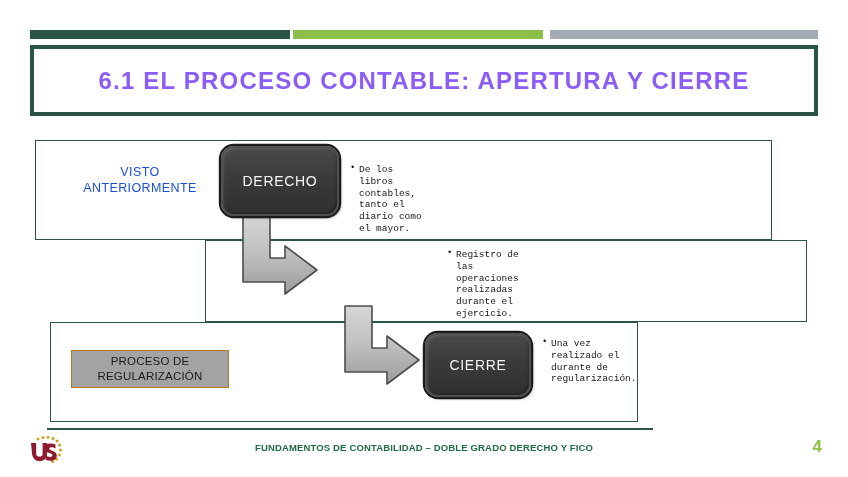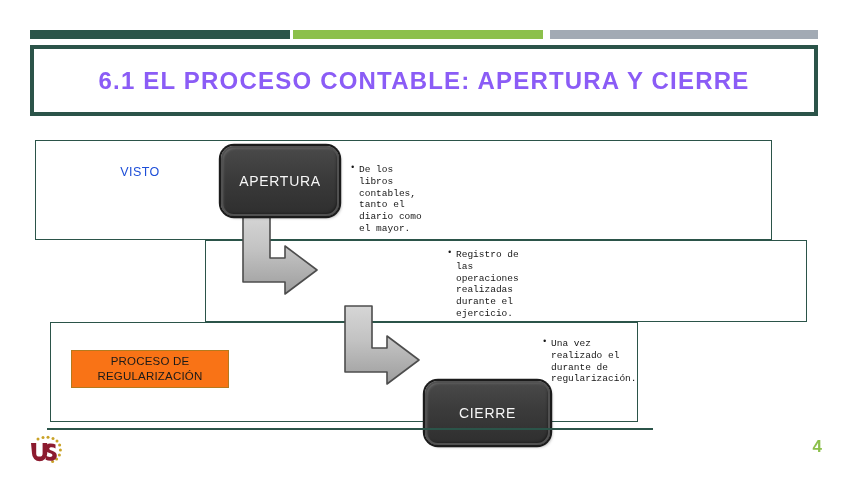--- a/index.html
+++ b/index.html
@@ -81,21 +81,21 @@
     color: #1d4ed8;
     letter-spacing: .4px;
   }
 
   #regularizacion-box {
     position: absolute;
     left: 71px;
     top: 350px;
     width: 158px;
     height: 38px;
-    background: #f97316;
+    background: #a3a3a3;
     border: 1.5px solid #b5791d;
     display: flex;
     align-items: center;
     justify-content: center;
     box-sizing: border-box;
   }
   #regularizacion-text {
     font-size: 11.5px;
     line-height: 15px;
     text-align: center;
@@ -121,21 +121,21 @@
   }
   .procbox-label {
     color: #f7f7f7;
     font-size: 14px;
     letter-spacing: .7px;
     white-space: nowrap;
     font-family: "Liberation Sans", sans-serif;
   }
   #box-apertura   { left: 221px; top: 146px; width: 118px; height: 70px; }
   #box-desarrollo { left: 322px; top: 243px; width: 124px; height: 66px; }
-  #box-cierre     { left: 425px; top: 333px; width: 125px; height: 64px; margin-top: 48px; }
+  #box-cierre     { left: 425px; top: 333px; width: 106px; height: 64px; }
 
   
   .bullets {
     position: absolute;
     font-size: 9.5px;
     line-height: 11.8px;
     color: #171717;
   }
   .bullets ul {
     margin: 0;
@@ -237,31 +237,32 @@
       <path d="M 243 214 L 270 214 L 270 258 L 285 258 L 285 246 L 317 270 L 285 294 L 285 282 L 243 282 Z" fill="url(#agrad)" stroke="#4d4d4d" stroke-width="1.6" stroke-linejoin="round"></path>
     </g>
 
     <g>
       <path d="M 345 306 L 372 306 L 372 348 L 387 348 L 387 336 L 419 360 L 387 384 L 387 372 L 345 372 Z" fill="url(#agrad)" stroke="#4d4d4d" stroke-width="1.6" stroke-linejoin="round"></path>
     </g>
   </svg>
 
   <div id="visto-label">
     <div>VISTO</div>
+    <div>ANTERIORMENTE</div>
   </div>
 
   <div id="regularizacion-box">
     <div id="regularizacion-text">
       <div>PROCESO DE</div>
       <div>REGULARIZACIÓN</div>
     </div>
   </div>
 
   <div class="procbox" id="box-apertura">
-    <span class="procbox-label">APERTURA</span>
+    <span class="procbox-label">DERECHO</span>
   </div>
   <div class="procbox" id="box-cierre">
     <span class="procbox-label">CIERRE</span>
   </div>
 
   <div class="bullets" id="bullets-apertura">
     <ul>
       <li>De los libros contables, tanto el diario como el mayor.</li>
     </ul>
   </div>
@@ -297,15 +298,16 @@
       <path d="M24.8 9.6 c-3.6 0 -5.9 1.9 -5.9 4.7 0 2.4 1.6 3.8 4.6 4.8
                2.2 .8 2.9 1.3 2.9 2.2 0 1 -.9 1.6 -2.4 1.6
                -1.6 0 -3.2 -.5 -4.4 -1.3 l0 4.2
                c1.4 .6 3.1 .9 4.8 .9 3.9 0 6.4 -2 6.4 -5
                0 -2.4 -1.4 -3.8 -4.6 -5 -2.1 -.8 -2.9 -1.2 -2.9 -2
                0 -.8 .8 -1.4 2.2 -1.4 1.4 0 2.8 .4 4 1.1 l0 -3.9
                c-1.3 -.5 -2.9 -.9 -4.7 -.9 Z"></path>
     </g>
   </svg>
 
+  <div id="footer-text">FUNDAMENTOS DE CONTABILIDAD – DOBLE GRADO DERECHO Y FICO</div>
   <div id="page-number">4</div>
 
 </div>
 
 </body></html>

